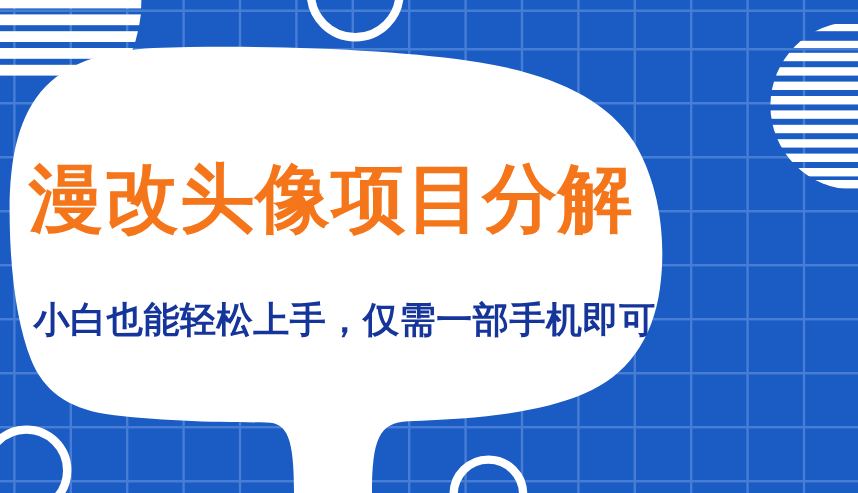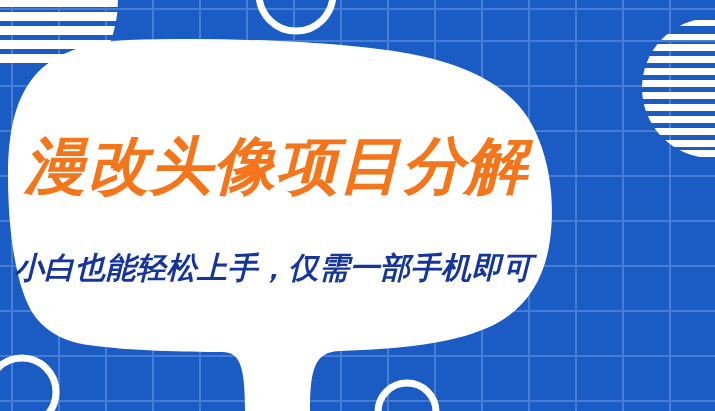--- a/index.html
+++ b/index.html
@@ -23,37 +23,36 @@
     height: 411px;
     display: block;
   }
   .text-layer {
     position: absolute;
     left: 0;
     top: 0;
     width: 715px;
     height: 411px;
     pointer-events: none;
-    font-style: italic;
   }
   #title-text {
     position: absolute;
     left: 24px;
     top: 130px;
     font-size: 62px;
     line-height: 72px;
     font-weight: bold;
     color: #f5761a;
     letter-spacing: 1px;
     white-space: nowrap;
     font-family: "DejaVu Sans", "Liberation Sans", sans-serif;
   }
   #subtitle-text {
     position: absolute;
-    left: 14px;
+    left: 28px;
     top: 248px;
     font-size: 30px;
     line-height: 40px;
     font-weight: bold;
     color: #16359b;
     letter-spacing: 0.5px;
     white-space: nowrap;
     font-family: "DejaVu Sans", "Liberation Sans", sans-serif;
   }
 </style>

